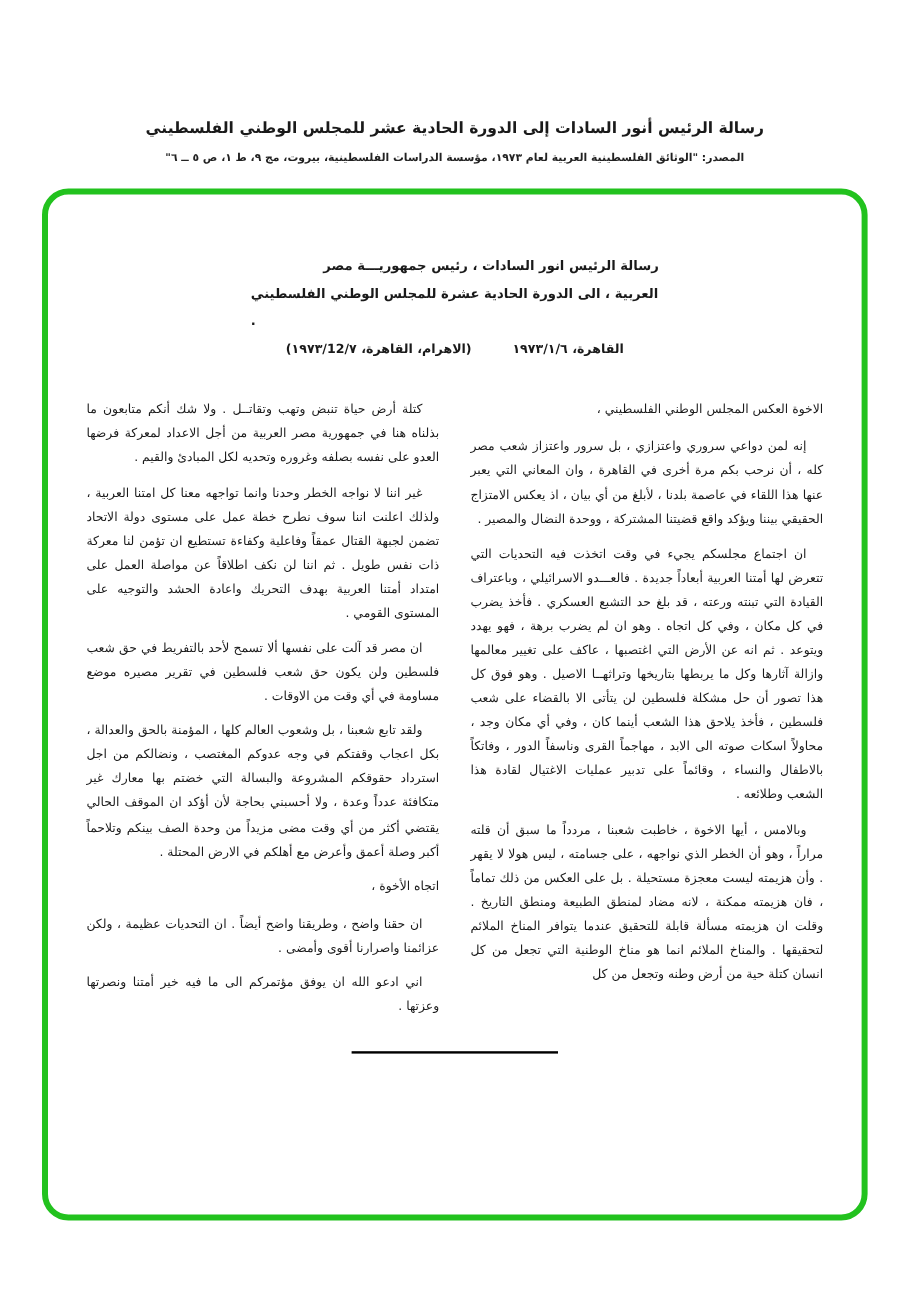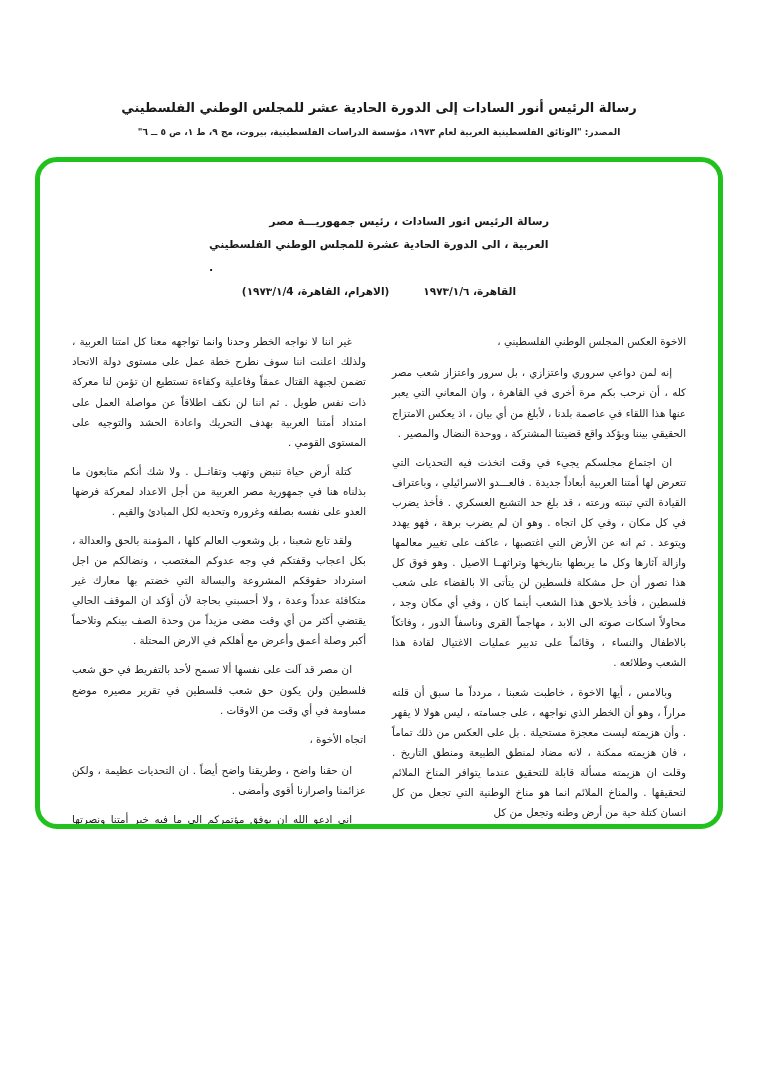--- a/index.html
+++ b/index.html
@@ -27,21 +27,21 @@
     direction: rtl;
     text-align: center;
     font-weight: bold;
     font-size: 9px;
     margin-top: 12px;
     color: #222;
   }
   .scan-frame {
     box-sizing: border-box;
     width: 688px;
-    height: 672px;
+    height: 860px;
     margin: 20px auto 0 auto;
     border: 5px solid #22c21e;
     border-radius: 22px;
     background: #ffffff;
     padding: 48px 32px 0 32px;
     overflow: hidden;
   }
   .doc-heading {
     direction: rtl;
     width: 340px;
@@ -95,37 +95,37 @@
 
 <div class="scan-frame">
 
   <div class="doc-heading">
     <div class="h-line1">رسالة الرئيس انور السادات ، رئيس جمهوريـــة مصر</div>
     <div class="h-line2">العربية ، الى الدورة الحادية عشرة للمجلس الوطني الفلسطيني .</div>
   </div>
 
   <div class="dateline">
     <span>القاهرة، ١٩٧٣/١/٦</span>
-    <span>(الاهرام، القاهرة، ١٩٧٣/١/4)</span>
+    <span>(الاهرام، القاهرة، ١٩٧٣/12/٧)</span>
   </div>
 
   <div class="columns">
 
     <div class="col">
       <p class="salutation">الاخوة العكس المجلس الوطني الفلسطيني ،</p>
       <p>إنه لمن دواعي سروري واعتزازي ، بل سرور واعتزاز شعب مصر كله ، أن نرحب بكم مرة أخرى في القاهرة ، وان المعاني التي يعبر عنها هذا اللقاء في عاصمة بلدنا ، لأبلغ من أي بيان ، اذ يعكس الامتزاج الحقيقي بيننا ويؤكد واقع قضيتنا المشتركة ، ووحدة النضال والمصير .</p>
       <p>ان اجتماع مجلسكم يجيء في وقت اتخذت فيه التحديات التي تتعرض لها أمتنا العربية أبعاداً جديدة . فالعـــدو الاسرائيلي ، وباعتراف القيادة التي تبنته ورعته ، قد بلغ حد التشبع العسكري . فأخذ يضرب في كل مكان ، وفي كل اتجاه . وهو ان لم يضرب برهة ، فهو يهدد ويتوعد . ثم انه عن الأرض التي اغتصبها ، عاكف على تغيير معالمها وازالة آثارها وكل ما يربطها بتاريخها وتراثهــا الاصيل . وهو فوق كل هذا تصور أن حل مشكلة فلسطين لن يتأتى الا بالقضاء على شعب فلسطين ، فأخذ يلاحق هذا الشعب أينما كان ، وفي أي مكان وجد ، محاولاً اسكات صوته الى الابد ، مهاجماً القرى وناسفاً الدور ، وفاتكاً بالاطفال والنساء ، وقائماً على تدبير عمليات الاغتيال لقادة هذا الشعب وطلائعه .</p>
       <p>وبالامس ، أيها الاخوة ، خاطبت شعبنا ، مردداً ما سبق أن قلته مراراً ، وهو أن الخطر الذي نواجهه ، على جسامته ، ليس هولا لا يقهر . وأن هزيمته ليست معجزة مستحيلة . بل على العكس من ذلك تماماً ، فان هزيمته ممكنة ، لانه مضاد لمنطق الطبيعة ومنطق التاريخ . وقلت ان هزيمته مسألة قابلة للتحقيق عندما يتوافر المناخ الملائم لتحقيقها . والمناخ الملائم انما هو مناخ الوطنية التي تجعل من كل انسان كتلة حية من أرض وطنه وتجعل من كل</p>
     </div>
 
     <div class="col">
+      <p>كتلة أرض حياة تنبض وتهب وتقاتــل . ولا شك أنكم متابعون ما بذلناه هنا في جمهورية مصر العربية من أجل الاعداد لمعركة فرضها العدو على نفسه بصلفه وغروره وتحديه لكل المبادئ والقيم .</p>
       <p>غير اننا لا نواجه الخطر وحدنا وانما تواجهه معنا كل امتنا العربية ، ولذلك اعلنت اننا سوف نطرح خطة عمل على مستوى دولة الاتحاد تضمن لجبهة القتال عمقاً وفاعلية وكفاءة تستطيع ان تؤمن لنا معركة ذات نفس طويل . ثم اننا لن نكف اطلاقاً عن مواصلة العمل على امتداد أمتنا العربية بهدف التحريك واعادة الحشد والتوجيه على المستوى القومي .</p>
-      <p>كتلة أرض حياة تنبض وتهب وتقاتــل . ولا شك أنكم متابعون ما بذلناه هنا في جمهورية مصر العربية من أجل الاعداد لمعركة فرضها العدو على نفسه بصلفه وغروره وتحديه لكل المبادئ والقيم .</p>
+      <p>ان مصر قد آلت على نفسها ألا تسمح لأحد بالتفريط في حق شعب فلسطين ولن يكون حق شعب فلسطين في تقرير مصيره موضع مساومة في أي وقت من الاوقات .</p>
       <p>ولقد تابع شعبنا ، بل وشعوب العالم كلها ، المؤمنة بالحق والعدالة ، بكل اعجاب وقفتكم في وجه عدوكم المغتصب ، ونضالكم من اجل استرداد حقوقكم المشروعة والبسالة التي خضتم بها معارك غير متكافئة عدداً وعدة ، ولا أحسبني بحاجة لأن أؤكد ان الموقف الحالي يقتضي أكثر من أي وقت مضى مزيداً من وحدة الصف بينكم وتلاحماً أكبر وصلة أعمق وأعرض مع أهلكم في الارض المحتلة .</p>
-      <p>ان مصر قد آلت على نفسها ألا تسمح لأحد بالتفريط في حق شعب فلسطين ولن يكون حق شعب فلسطين في تقرير مصيره موضع مساومة في أي وقت من الاوقات .</p>
       <p class="salutation">اتجاه الأخوة ،</p>
       <p>ان حقنا واضح ، وطريقنا واضح أيضاً . ان التحديات عظيمة ، ولكن عزائمنا واصرارنا أقوى وأمضى .</p>
       <p>اني ادعو الله ان يوفق مؤتمركم الى ما فيه خير أمتنا ونصرتها وعزتها .</p>
     </div>
 
   </div>
 
   <div class="footer-rule"></div>
 
 </div>

